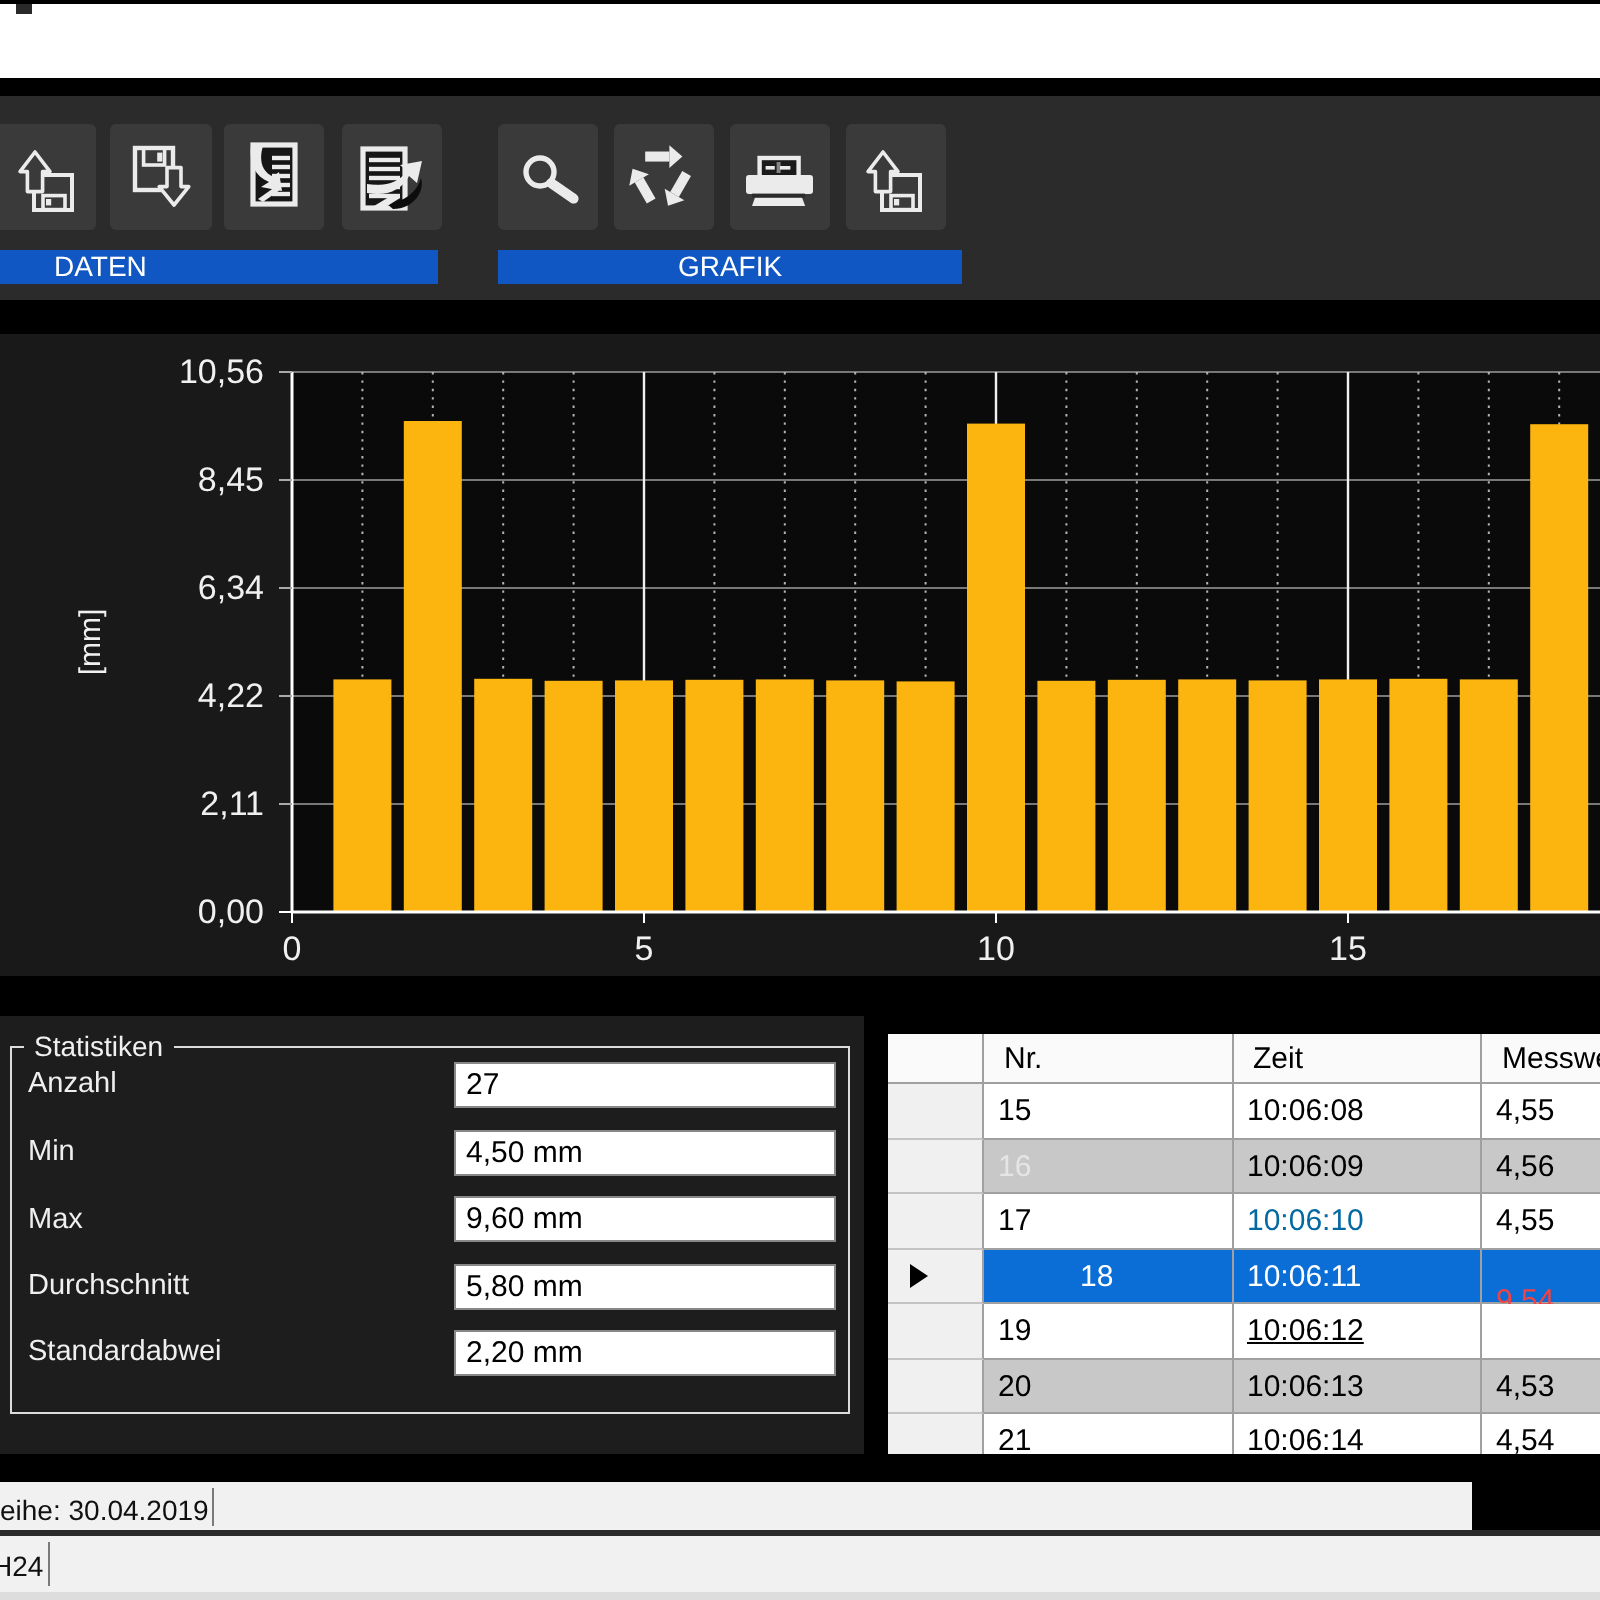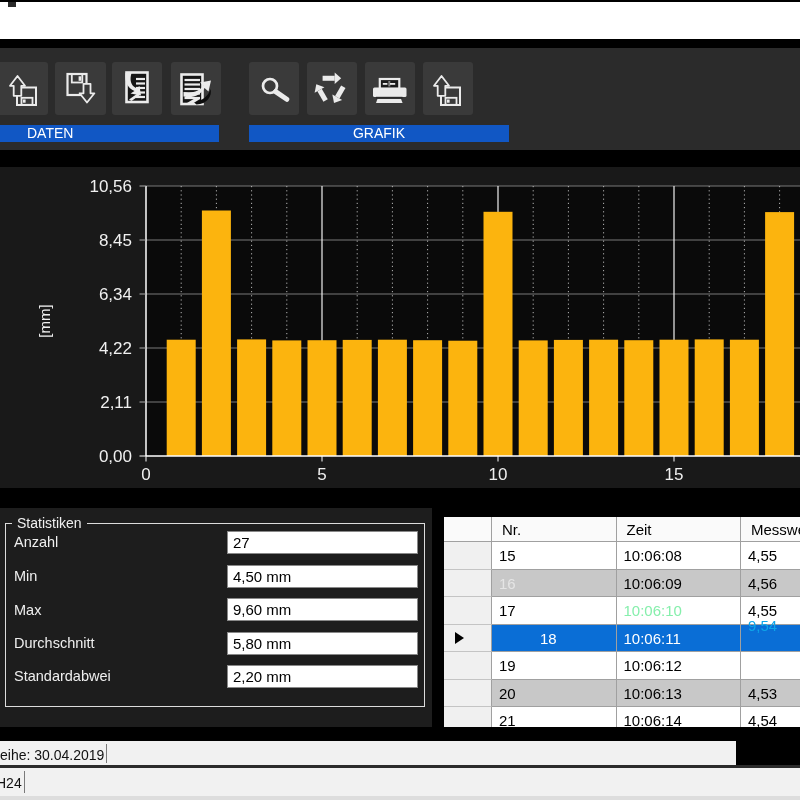--- a/index.html
+++ b/index.html
@@ -86,21 +86,21 @@
   <div class="btn" style="left:423px;" id="b8"><svg width="50" height="53" viewBox="0 0 50 53" xmlns="http://www.w3.org/2000/svg">
       <rect x="18" y="25.5" width="19" height="17.5" fill="none" stroke="#ebebeb" stroke-width="2"></rect>
       <rect x="22.5" y="35.8" width="11" height="7" fill="none" stroke="#ebebeb" stroke-width="1.8"></rect>
       <rect x="24" y="37.5" width="2.6" height="3.2" fill="#ebebeb"></rect>
       <path d="M18.5 14 L26 23.8 L22.3 23.8 L22.3 33.8 L14.7 33.8 L14.7 23.8 L11 23.8 Z" fill="#3a3a3a" stroke="#ebebeb" stroke-width="1.8" stroke-linejoin="round"></path>
     </svg></div>
 
   <div class="bluebar" style="left:0;width:219px;">
     <span style="position:absolute;left:27px;">DATEN</span>
   </div>
-  <div class="bluebar" style="left:249px;width:260px;text-align:center;">GRAFIK</div>
+  <div class="bluebar" style="left:249px;width:232px;text-align:center;">GRAFIK</div>
 
   <svg class="abs" style="left:0;top:167px;" width="800" height="321" xmlns="http://www.w3.org/2000/svg">
     <rect x="0" y="0" width="800" height="321" fill="#191919"></rect>
     <rect x="146" y="19" width="654" height="270" fill="#0a0a0a"></rect>
     <line x1="146" y1="19.0" x2="800" y2="19.0" stroke="#787878" stroke-width="1"></line>
     <line x1="146" y1="73.0" x2="800" y2="73.0" stroke="#787878" stroke-width="1"></line>
     <line x1="146" y1="127.0" x2="800" y2="127.0" stroke="#787878" stroke-width="1"></line>
     <line x1="146" y1="181.0" x2="800" y2="181.0" stroke="#787878" stroke-width="1"></line>
     <line x1="146" y1="235.0" x2="800" y2="235.0" stroke="#787878" stroke-width="1"></line>
     <line x1="181.2" y1="19.0" x2="181.2" y2="289.0" stroke="#b4b4b4" stroke-width="1" stroke-dasharray="1.2 3"></line>
@@ -206,40 +206,40 @@
     <div class="abs" style="left:62.0px;top:66.5px;font-size:15px;color:#e5e5e5;">16</div>
     <div class="abs" style="left:186.5px;top:66.5px;font-size:15px;color:#000;">10:06:09</div>
     <div class="abs" style="left:311.0px;top:66.5px;font-size:15px;color:#000;">4,56</div>
     <div class="abs" style="left:7px;top:89.0px;width:47px;height:26.5px;background:#f0f0f0;border-right:1px solid #a0a0a0;border-bottom:1px solid #c4c4c4;box-sizing:content-box;"></div>
     <div class="abs" style="left:55px;top:89.0px;width:373px;height:27.5px;background:#ffffff;"></div>
     <div class="abs" style="left:178.5px;top:89.0px;width:1px;height:27.5px;background:#a0a0a0;"></div>
     <div class="abs" style="left:303.0px;top:89.0px;width:1px;height:27.5px;background:#a0a0a0;"></div>
 
     <div class="abs" style="left:55px;top:115.5px;width:373px;height:1px;background:#a0a0a0;"></div>
     <div class="abs" style="left:62.0px;top:94.0px;font-size:15px;color:#000;">17</div>
-    <div class="abs" style="left:186.5px;top:94.0px;font-size:15px;color:#86efac;">10:06:10</div>
+    <div class="abs" style="left:186.5px;top:94.0px;font-size:15px;color:#0369a1;">10:06:10</div>
     <div class="abs" style="left:311.0px;top:94.0px;font-size:15px;color:#000;">4,55</div>
     <div class="abs" style="left:7px;top:116.5px;width:47px;height:26.5px;background:#f0f0f0;border-right:1px solid #a0a0a0;border-bottom:1px solid #c4c4c4;box-sizing:content-box;"></div>
     <div class="abs" style="left:18px;top:123.5px;width:0;height:0;border-left:9px solid #000;border-top:6.5px solid transparent;border-bottom:6.5px solid transparent;"></div>
     <div class="abs" style="left:55px;top:116.5px;width:373px;height:27.5px;background:#0a6ed6;"></div>
     <div class="abs" style="left:178.5px;top:116.5px;width:1px;height:27.5px;background:#a0a0a0;"></div>
     <div class="abs" style="left:303.0px;top:116.5px;width:1px;height:27.5px;background:#a0a0a0;"></div>
 
     <div class="abs" style="left:55px;top:143.0px;width:373px;height:1px;background:#a0a0a0;"></div>
     <div class="abs" style="left:62.0px;top:121.5px;font-size:15px;color:#fff;margin-left:41px;">18</div>
     <div class="abs" style="left:186.5px;top:121.5px;font-size:15px;color:#fff;">10:06:11</div>
-    <div class="abs" style="left:311.0px;top:109px;font-size:15px;color:#0ea5e9;">9,54</div>
+    <div class="abs" style="left:311.0px;top:134px;font-size:15px;color:#ef4444;">9,54</div>
     <div class="abs" style="left:7px;top:144.0px;width:47px;height:26.5px;background:#f0f0f0;border-right:1px solid #a0a0a0;border-bottom:1px solid #c4c4c4;box-sizing:content-box;"></div>
     <div class="abs" style="left:55px;top:144.0px;width:373px;height:27.5px;background:#ffffff;"></div>
     <div class="abs" style="left:178.5px;top:144.0px;width:1px;height:27.5px;background:#a0a0a0;"></div>
     <div class="abs" style="left:303.0px;top:144.0px;width:1px;height:27.5px;background:#a0a0a0;"></div>
 
     <div class="abs" style="left:55px;top:170.5px;width:373px;height:1px;background:#a0a0a0;"></div>
     <div class="abs" style="left:62.0px;top:149.0px;font-size:15px;color:#000;">19</div>
-    <div class="abs" style="left:186.5px;top:149.0px;font-size:15px;color:#000;">10:06:12</div>
+    <div class="abs" style="left:186.5px;top:149.0px;font-size:15px;color:#000;text-decoration:underline;">10:06:12</div>
     <div class="abs" style="left:311.0px;top:149.0px;font-size:15px;color:#000;margin-top:40px;">4,52</div>
     <div class="abs" style="left:7px;top:171.5px;width:47px;height:26.5px;background:#f0f0f0;border-right:1px solid #a0a0a0;border-bottom:1px solid #c4c4c4;box-sizing:content-box;"></div>
     <div class="abs" style="left:55px;top:171.5px;width:373px;height:27.5px;background:#c8c8c8;"></div>
     <div class="abs" style="left:178.5px;top:171.5px;width:1px;height:27.5px;background:#a0a0a0;"></div>
     <div class="abs" style="left:303.0px;top:171.5px;width:1px;height:27.5px;background:#a0a0a0;"></div>
 
     <div class="abs" style="left:55px;top:198.0px;width:373px;height:1px;background:#a0a0a0;"></div>
     <div class="abs" style="left:62.0px;top:176.5px;font-size:15px;color:#000;">20</div>
     <div class="abs" style="left:186.5px;top:176.5px;font-size:15px;color:#000;">10:06:13</div>
     <div class="abs" style="left:311.0px;top:176.5px;font-size:15px;color:#000;">4,53</div>

